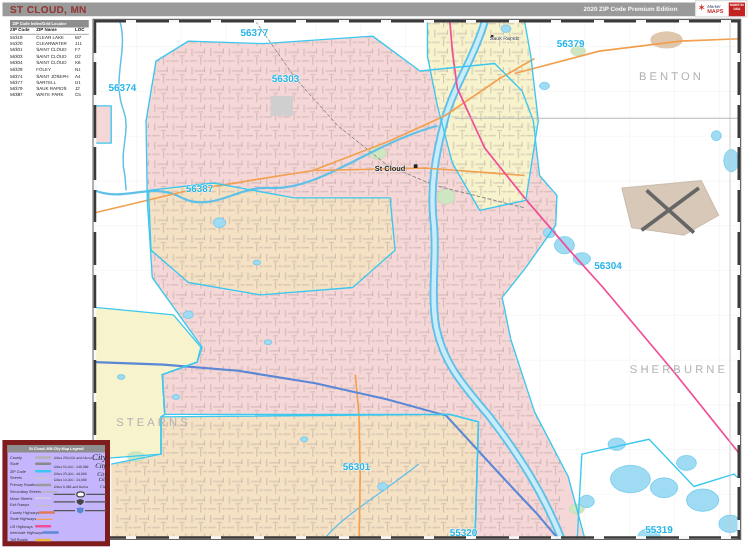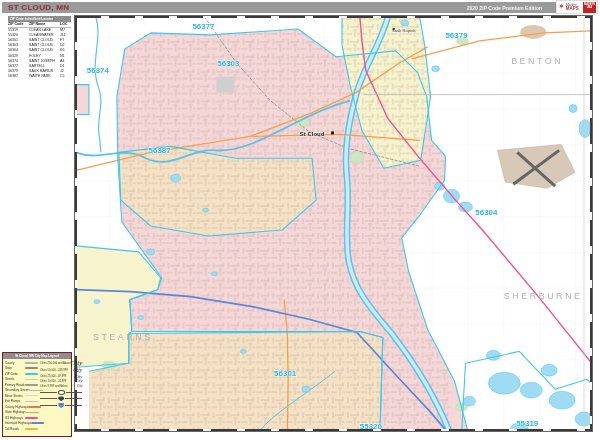--- a/index.html
+++ b/index.html
@@ -33,21 +33,21 @@
   
   .map-frame{position:absolute;left:74px;top:15px;width:519px;height:417px;border:1px solid #666;background:#fff;}
   .map-frame svg{display:block;width:100%;height:100%;}
   .tick-top,.tick-bottom{position:absolute;left:0;right:0;height:2px;
     background:repeating-linear-gradient(90deg,#3a3a3a 0 26px,#f8f8f8 26px 34px);}
   .tick-top{top:0}.tick-bottom{bottom:0}
   .tick-left,.tick-right{position:absolute;top:0;bottom:0;width:2px;
     background:repeating-linear-gradient(180deg,#3a3a3a 0 26px,#f8f8f8 26px 34px);}
   .tick-left{left:0}.tick-right{right:0}
   
-  .legend{position:absolute;left:2px;top:352px;width:70px;height:85px;border:1px solid #7f1d1d;background:#fef9c3;}
+  .legend{position:absolute;left:2px;top:352px;width:86px;height:85px;border:4px solid #7f1d1d;background:#c4b5fd;}
   .lg-head{background:#8e8e8e;color:#fff;font-size:3px;font-weight:bold;text-align:center;padding:1px 0;white-space:nowrap;overflow:hidden;}
   .lg-body{display:flex;}
   .lg-left{width:37px;padding:1px 2px;}
   .lrow{display:flex;align-items:center;justify-content:space-between;height:5.5px;}
   .llabel{font-size:3px;color:#333;white-space:nowrap;}
   .lline{width:13px;border-radius:1px;flex:none;}
   .lg-right{flex:1;padding:1px 3px 1px 0;display:flex;flex-direction:column;}
   .crow{display:flex;align-items:center;justify-content:space-between;margin-bottom:1px;}
   .clabel{font-size:2.7px;color:#333;white-space:nowrap;}
   .cityword{font-family:"Liberation Serif",serif;font-style:italic;color:#222;line-height:1;}

